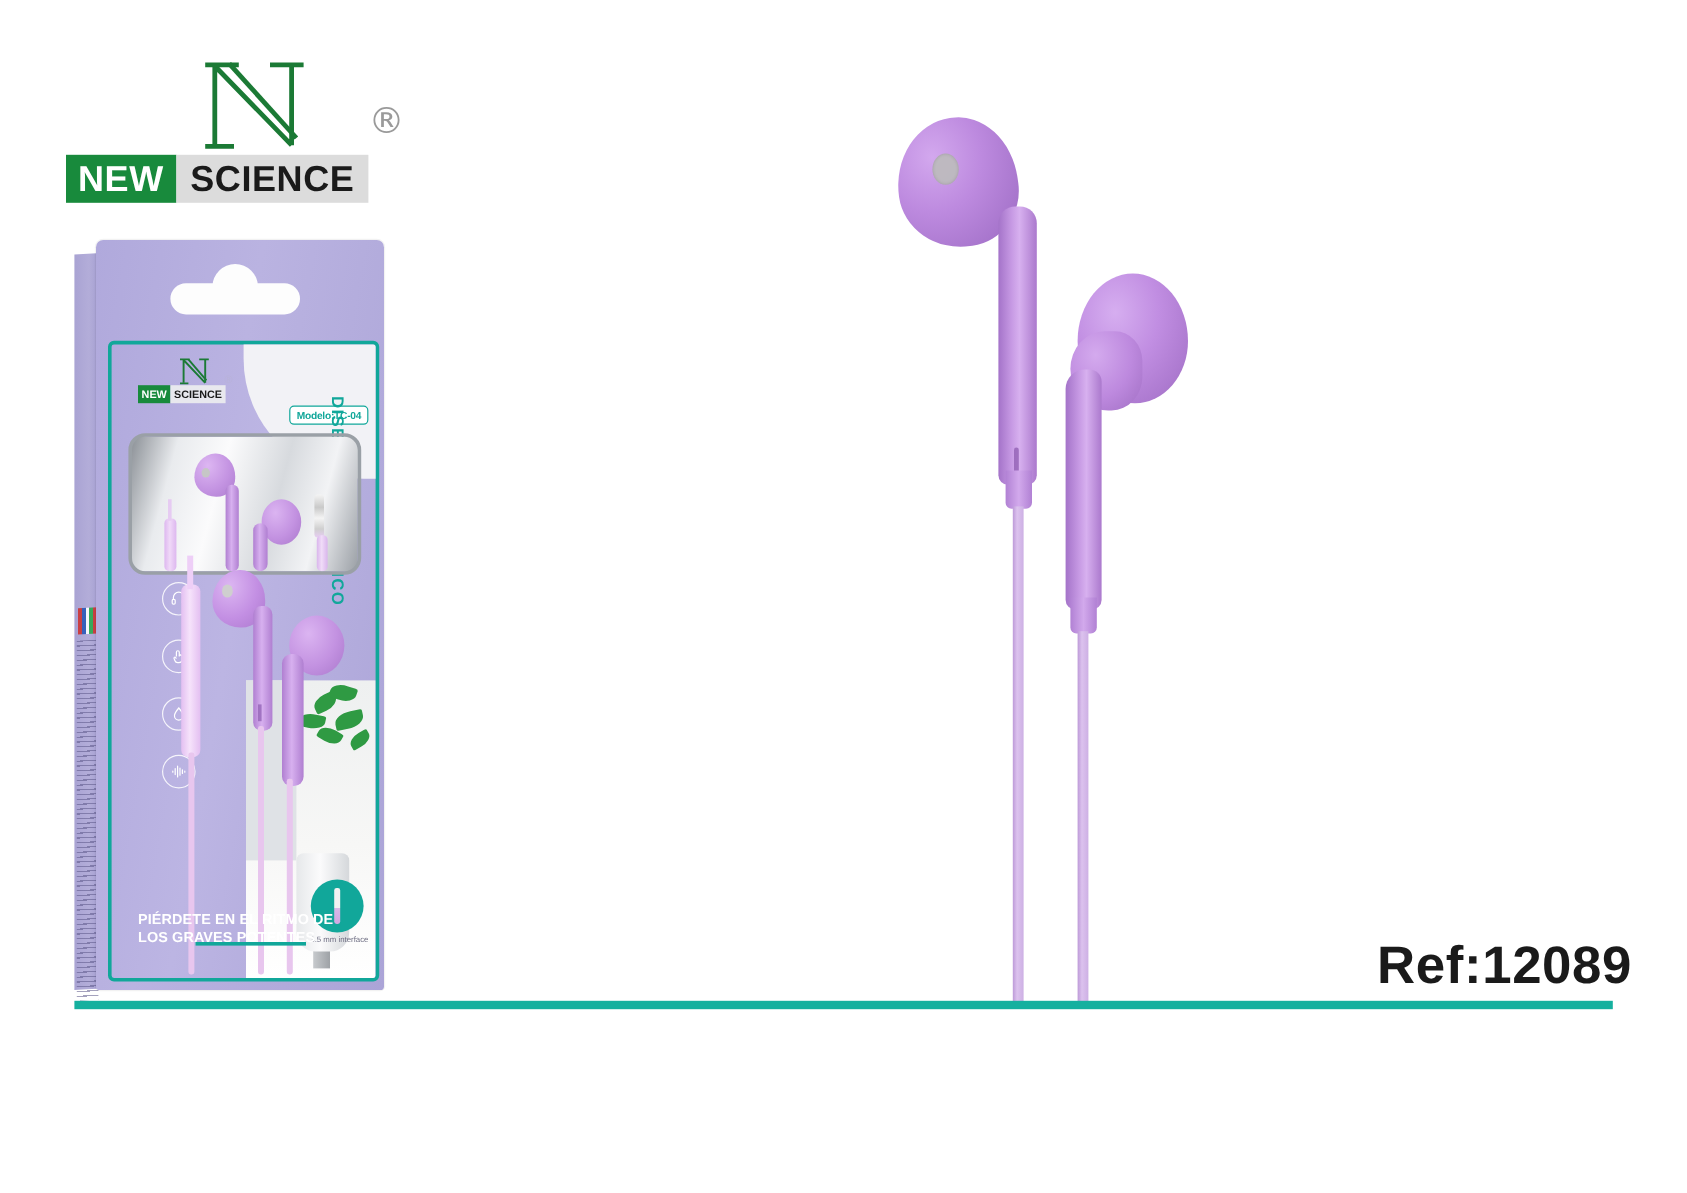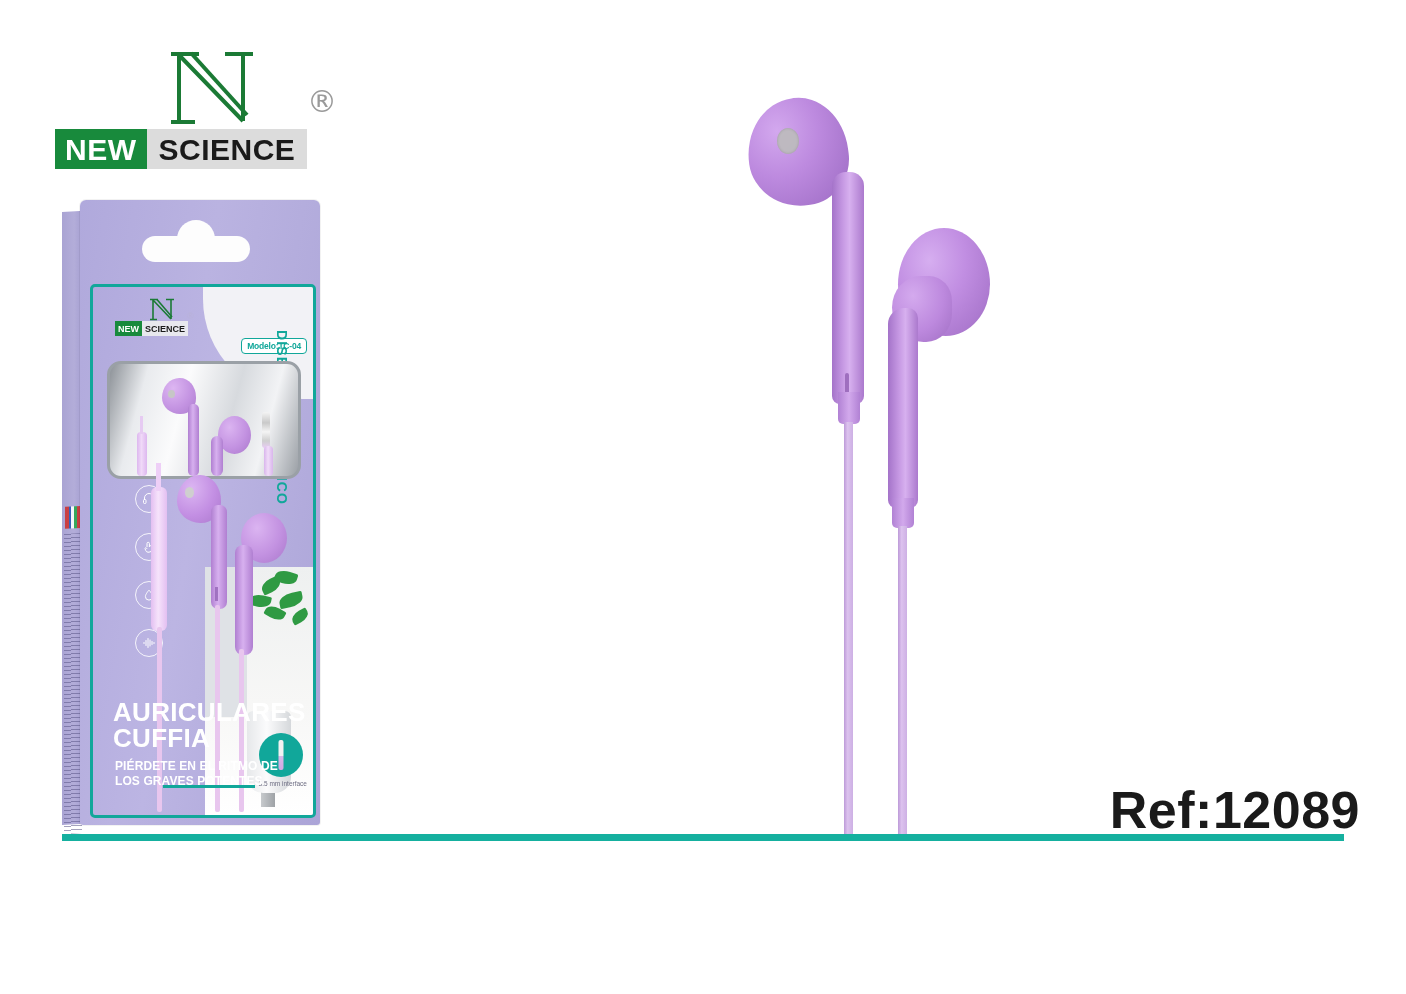--- a/index.html
+++ b/index.html
@@ -128,21 +128,21 @@
      background:linear-gradient(90deg,#a473c9 0%,#c79ae4 38%,#d7b0ef 58%,#ab79cd 100%);
      border-radius:16px 10px 8px 8px;}
   .neck-l{position:absolute;left:118px;top:312px;width:22px;height:32px;
      background:linear-gradient(90deg,#b181d4,#d2a9ec 50%,#b181d4);border-radius:0 0 5px 5px;}
   .neck-r{position:absolute;left:172px;top:418px;width:22px;height:30px;
      background:linear-gradient(90deg,#b181d4,#d2a9ec 50%,#b181d4);border-radius:0 0 5px 5px;}
   .cord{position:absolute;width:9px;
      background:linear-gradient(90deg,#bd9ad8 0%,#dcc2ee 40%,#cdb0e4 100%);}
 
   
-  .ref{position:absolute;right:46px;top:780px;font-size:52px;font-weight:bold;
+  .ref{position:absolute;right:46px;top:780px;font-size:44px;font-weight:bold;
        color:#1a1a1a;letter-spacing:.5px;}
   .baseline{position:absolute;left:62px;top:834px;width:1282px;height:7px;
        background:#15b09f;}
 </style>
 </head>
 <body>
 
 <div class="brand">
   <svg class="brand-n" viewBox="0 0 95 82">
     <g fill="none" stroke="#1b7a35" stroke-width="4">
@@ -274,24 +274,20 @@
       <div class="pk-bud" style="left:142px;top:258px;width:18px;height:110px;
            background:linear-gradient(90deg,#b07fd1,#d7b0ef 45%,#b07fd1);border-radius:8px;"></div>
       <div class="pk-bud" style="left:58px;top:200px;width:16px;height:144px;
            background:linear-gradient(90deg,#e3bff1,#f6e3fb 45%,#e3bff1);border-radius:6px;"></div>
       <div class="pk-bud" style="left:63px;top:176px;width:5px;height:28px;background:#eecff7;"></div>
 
       <div class="pkg-cable" style="left:64px;top:340px;height:185px;"></div>
       <div class="pkg-cable" style="left:122px;top:318px;height:207px;"></div>
       <div class="pkg-cable" style="left:146px;top:362px;height:163px;"></div>
 
-      <div class="title-main">
-        <div>AURICULARES</div>
-        <div>CUFFIA</div>
-      </div>
       <div class="title-sub">PIÉRDETE EN EL RITMO DE LOS GRAVES POTENTES</div>
       <div class="title-rule"></div>
     </div>
   </div>
 </div>
 
 <div class="hero">
   <div class="bud-l"></div>
   <div class="bud-l-mesh"></div>
   <div class="stem-l"></div>

